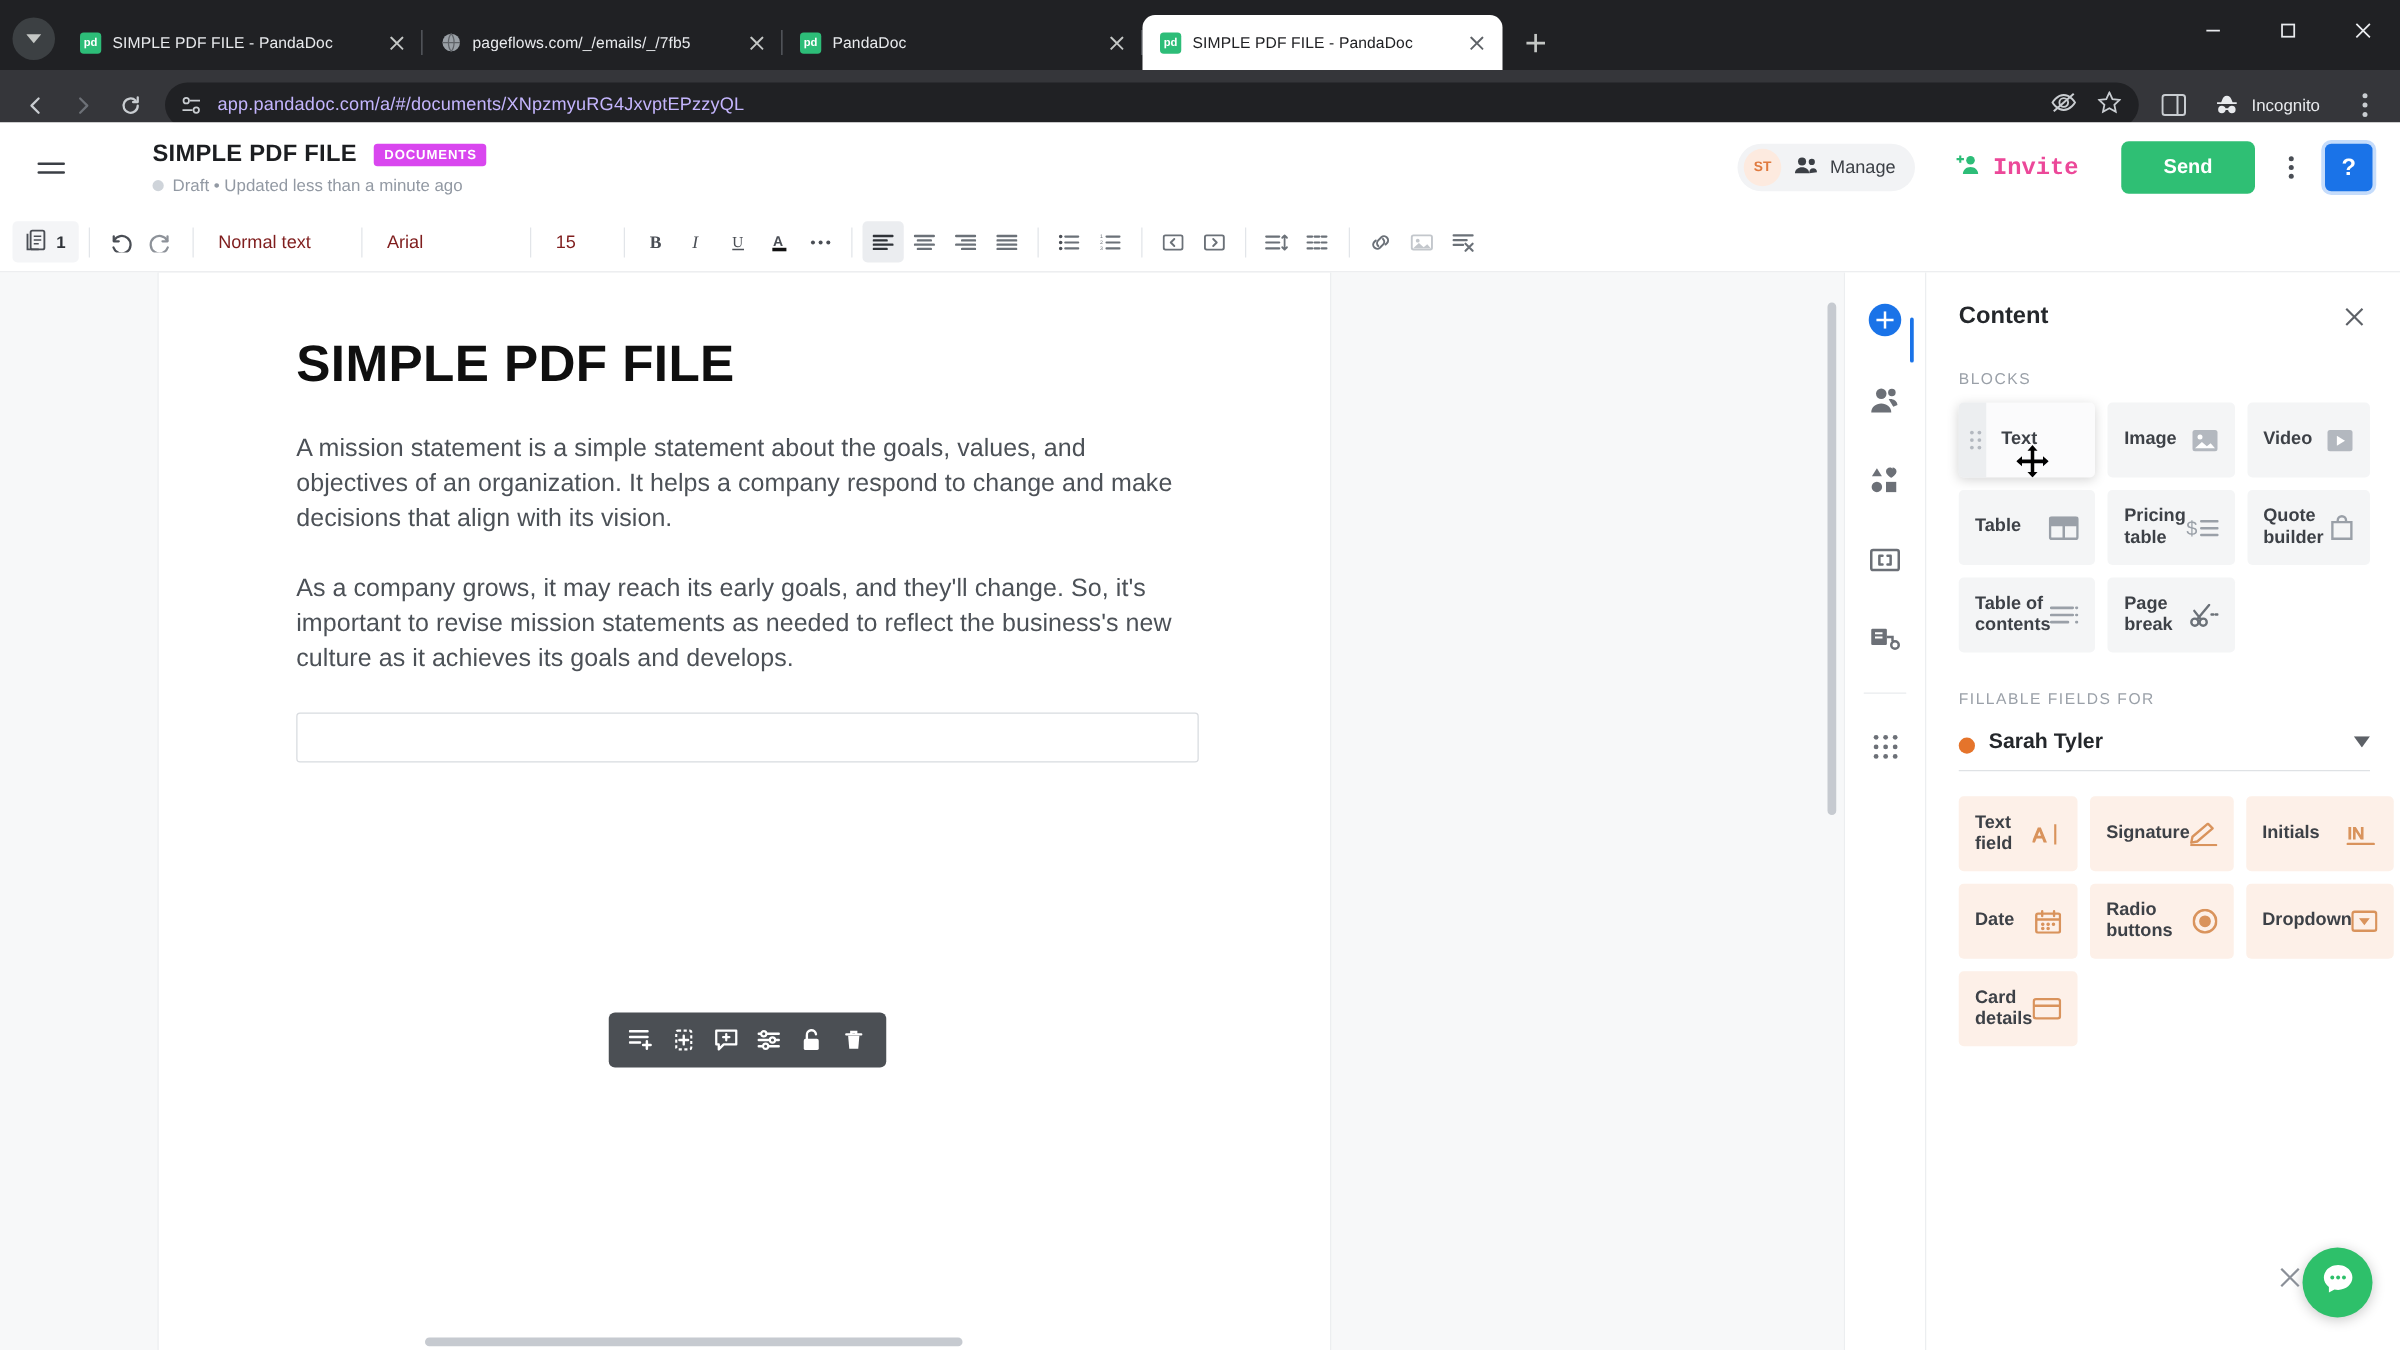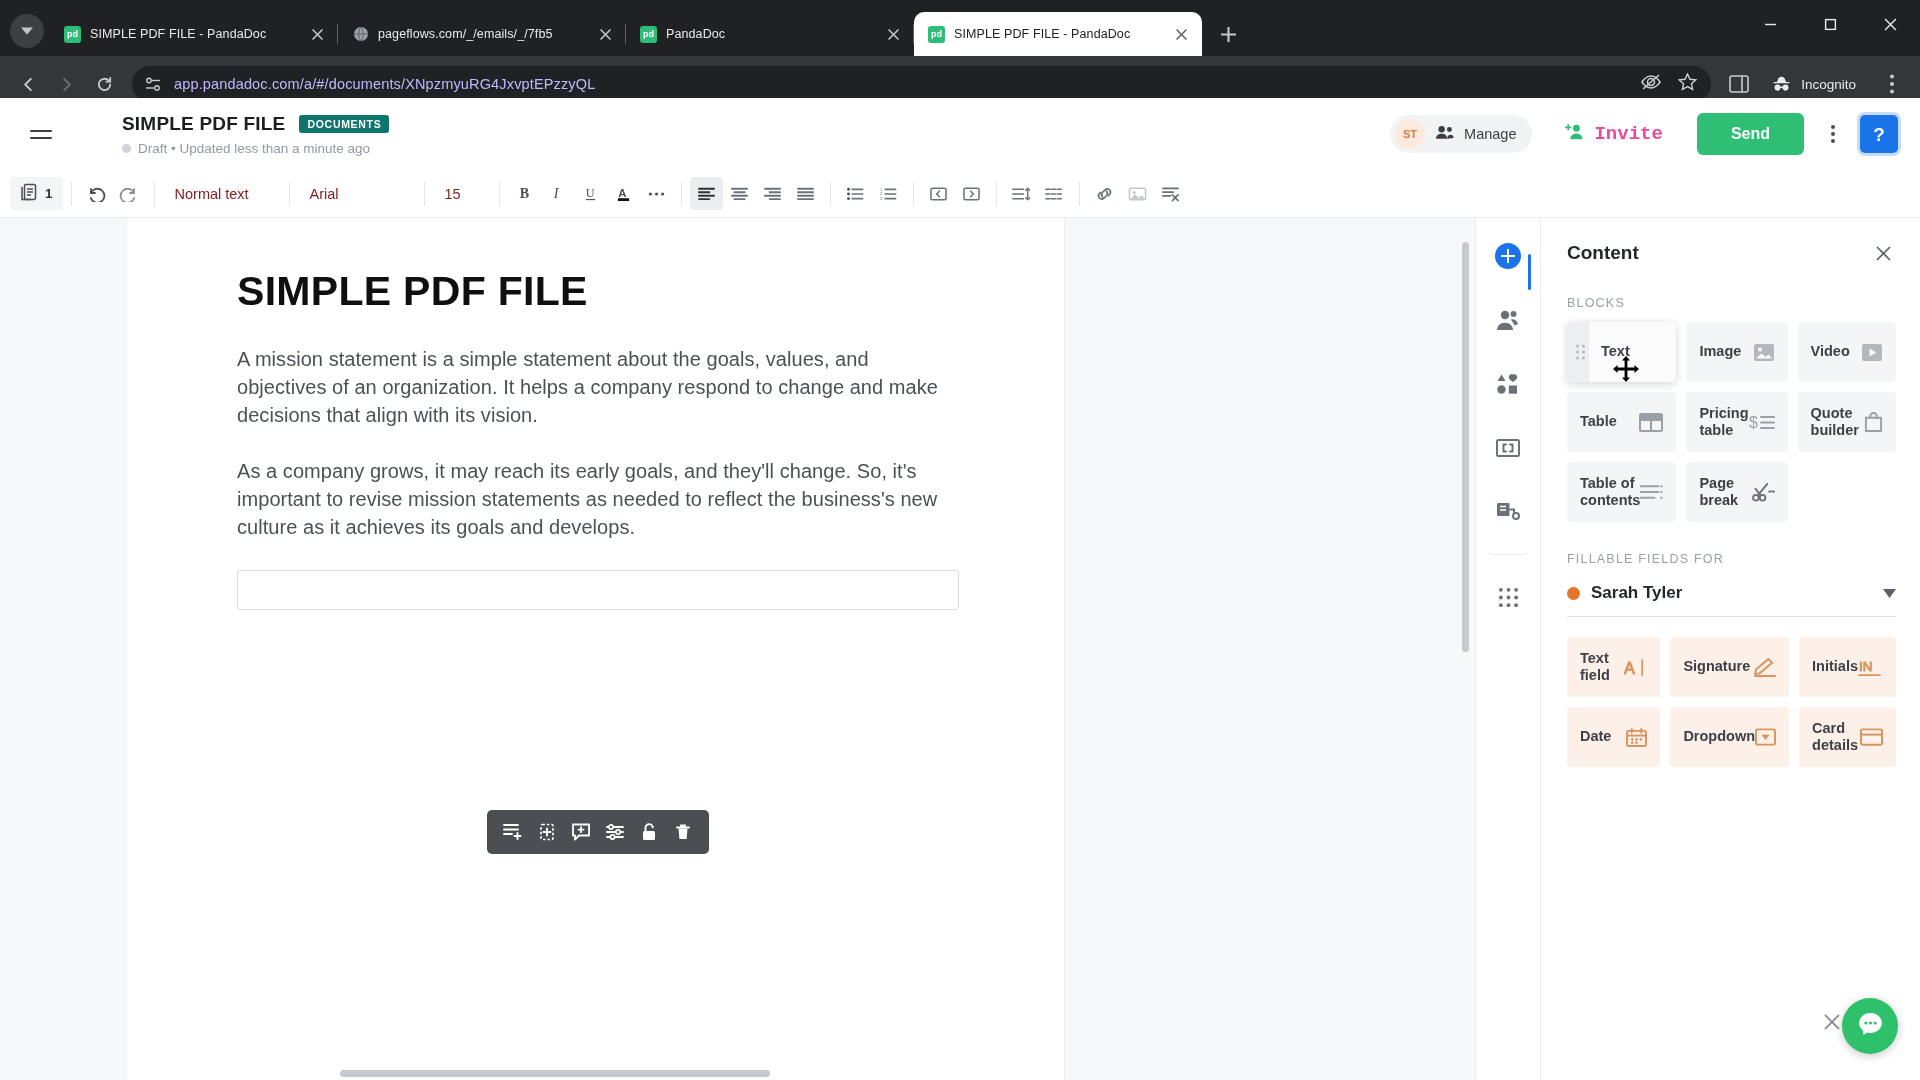--- a/index.html
+++ b/index.html
@@ -108,21 +108,21 @@
   }
   .hamburger { width: 40px; height: 40px; display: flex; flex-direction: column; justify-content: center; gap: 5px; cursor: pointer; padding: 0 6px; flex: 0 0 auto; }
   .hamburger i { display: block; height: 2px; background: #3b3f45; border-radius: 1px; }
   .hamburger i:nth-child(1) { width: 22px; }
   .hamburger i:nth-child(2) { width: 22px; }
 
   .doc-meta { margin-left: 58px; display: flex; flex-direction: column; gap: 6px; }
   .doc-title-row { display: flex; align-items: center; gap: 14px; }
   .doc-title { font-size: 19px; font-weight: bold; color: #1c1e21; letter-spacing: .2px; }
   .doc-badge {
-    background: #0f766e; color: #fff; font-size: 10.5px; font-weight: bold; letter-spacing: .7px;
+    background: #d946ef; color: #fff; font-size: 10.5px; font-weight: bold; letter-spacing: .7px;
     padding: 3px 8px; border-radius: 3px;
   }
   .doc-status { display: flex; align-items: center; gap: 7px; font-size: 13.5px; color: #9299a3; }
   .status-dot { width: 9px; height: 9px; border-radius: 50%; background: #cfd4da; flex: 0 0 auto; }
 
   .header-right { margin-left: auto; display: flex; align-items: center; gap: 4px; }
   .manage-pill {
     display: flex; align-items: center; gap: 10px; background: #f2f3f5; border-radius: 20px;
     height: 38px; padding: 0 16px 0 5px; cursor: pointer;
   }
@@ -275,21 +275,21 @@
     display: grid; grid-template-columns: 3px 3px; gap: 3px;
   }
   .drag-dots i { width: 3px; height: 3px; background: #b3b8bf; border-radius: 50%; display: block; }
   .drag-handle-bg { position: absolute; left: 0; top: 0; bottom: 0; width: 22px; background: #eceef0; border-radius: 4px 0 0 4px; }
 
   .move-cursor { position: absolute; left: 46px; top: 34px; width: 26px; height: 26px; }
   .move-cursor svg { width: 26px; height: 26px; fill: #000; }
 
   .fillable-label { margin-top: 30px; }
   .recipient-sel {
-    display: flex; align-items: center; gap: 11px; border-bottom: 1px solid #dfe2e5;
+    display: flex; align-items: flex-end; gap: 11px; border-bottom: 1px solid #dfe2e5;
     padding: 5px 0 13px 0; margin-bottom: 20px; cursor: pointer;
   }
   .recip-dot { width: 13px; height: 13px; border-radius: 50%; background: #e5742b; flex: 0 0 auto; }
   .recip-name { font-size: 17px; font-weight: bold; color: #24272b; }
   .recip-caret { margin-left: auto; }
   .recip-caret svg { width: 13px; height: 9px; fill: #5d6167; }
 
   .gitem.field { background: #fdf0e8; }
   .gitem.field .gicon svg { fill: #d9935c; stroke: #d9935c; }
   .gitem.field .glabel { color: #3d4147; }
@@ -945,20 +945,29 @@
                   <circle cx="6.5" cy="12" r="1" fill="#d9935c"></circle>
                   <circle cx="11" cy="12" r="1" fill="#d9935c"></circle>
                   <circle cx="15.5" cy="12" r="1" fill="#d9935c"></circle>
                   <circle cx="6.5" cy="15.5" r="1" fill="#d9935c"></circle>
                   <circle cx="11" cy="15.5" r="1" fill="#d9935c"></circle>
                 </svg>
             </span>
           </div>
 
 
+          <div class="gitem field">
+            <span class="glabel">Radio buttons</span>
+            <span class="gicon">
+              <svg viewBox="0 0 20 20" width="20" height="20">
+                  <circle cx="10" cy="10" r="9" fill="none" stroke="#d9935c" stroke-width="2"></circle>
+                  <circle cx="10" cy="10" r="4.2" fill="#d9935c"></circle>
+                </svg>
+            </span>
+          </div>
 
           <div class="gitem field">
             <span class="glabel">Dropdown</span>
             <span class="gicon">
               <svg viewBox="0 0 22 18" width="21" height="18">
                   <rect x="1" y="1" width="20" height="16" rx="2" fill="none" stroke="#d9935c" stroke-width="2"></rect>
                   <path d="M7.5 7h7L11 11.5z" fill="#d9935c"></path>
                 </svg>
             </span>
           </div>

